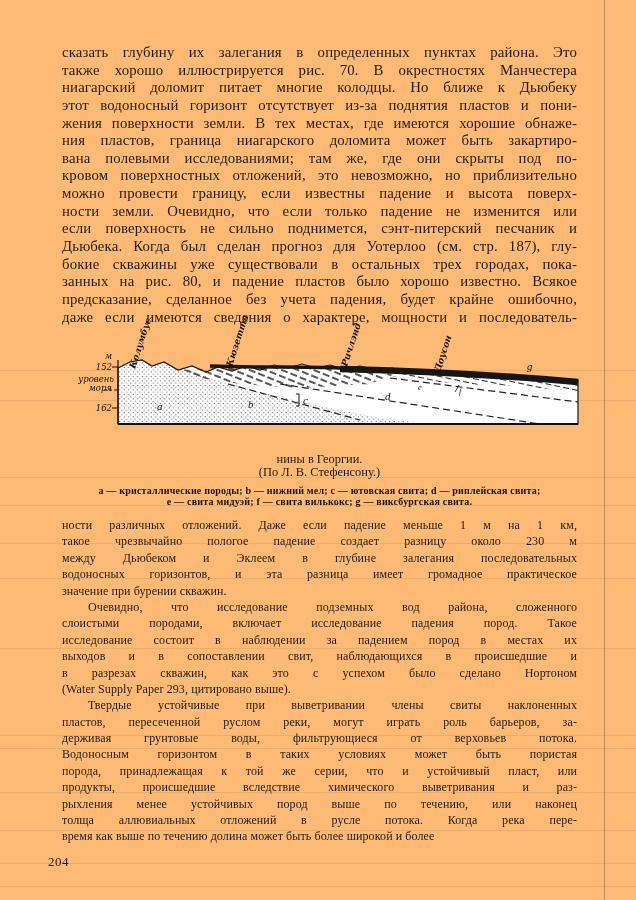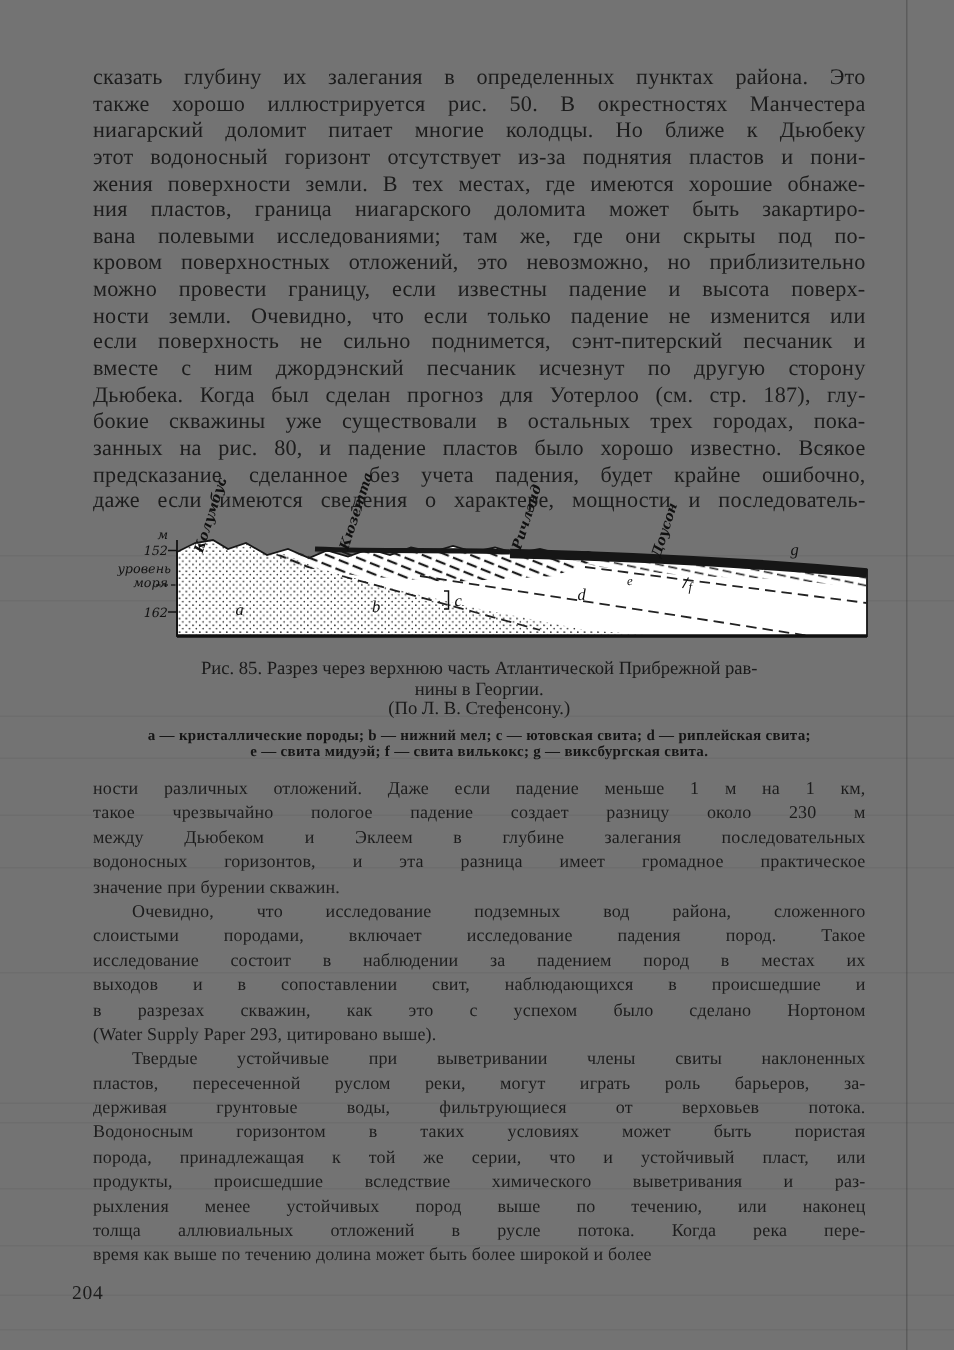--- a/index.html
+++ b/index.html
@@ -1,18 +1,18 @@
 <!DOCTYPE html>
 <html><head>
 <meta charset="utf-8">
 <style>
   html,body{margin:0;padding:0;background:#e8e8e6;}
   .page{
     position:relative;width:636px;height:900px;margin:0 auto;
-    background:#737373;overflow:hidden;
+    background:#fdba74;overflow:hidden;
     font-family:"Liberation Serif","DejaVu Serif",serif;color:#1c1c1c;
   }
   .col{position:absolute;left:62px;width:515px;}
   .tl{
     font-size:14.8px;height:17.65px;line-height:17.65px;
     text-align:justify;text-align-last:justify;letter-spacing:.15px;
   }
   .tl2{
     font-size:12px;height:16.4px;line-height:16.4px;
     text-align:justify;text-align-last:justify;letter-spacing:.1px;
@@ -46,31 +46,30 @@
   <div class="scanline" style="top:648px"></div>
   <div class="scanline" style="top:735px"></div>
   <div class="scanline" style="top:748px"></div>
   <div class="scanline" style="top:792px"></div>
   <div class="scanline" style="top:830px"></div>
   <div class="scanline" style="top:863px"></div>
   <div class="scanline" style="top:886px"></div>
 
   <div class="col" style="top:44px">
     <div class="tl">сказать глубину их залегания в определенных пунктах района. Это</div>
-    <div class="tl">также хорошо иллюстрируется рис. 50. В окрестностях Манчестера</div>
+    <div class="tl">также хорошо иллюстрируется рис. 70. В окрестностях Манчестера</div>
     <div class="tl">ниагарский доломит питает многие колодцы. Но ближе к Дьюбеку</div>
     <div class="tl">этот водоносный горизонт отсутствует из-за поднятия пластов и пони-</div>
     <div class="tl">жения поверхности земли. В тех местах, где имеются хорошие обнаже-</div>
     <div class="tl">ния пластов, граница ниагарского доломита может быть закартиро-</div>
     <div class="tl">вана полевыми исследованиями; там же, где они скрыты под по-</div>
     <div class="tl">кровом поверхностных отложений, это невозможно, но приблизительно</div>
     <div class="tl">можно провести границу, если известны падение и высота поверх-</div>
     <div class="tl">ности земли. Очевидно, что если только падение не изменится или</div>
     <div class="tl">если поверхность не сильно поднимется, сэнт-питерский песчаник и</div>
-    <div class="tl">вместе с ним джордэнский песчаник исчезнут по другую сторону</div>
     <div class="tl">Дьюбека. Когда был сделан прогноз для Уотерлоо (см. стр. 187), глу-</div>
     <div class="tl">бокие скважины уже существовали в остальных трех городах, пока-</div>
     <div class="tl">занных на рис. 80, и падение пластов было хорошо известно. Всякое</div>
     <div class="tl">предсказание, сделанное без учета падения, будет крайне ошибочно,</div>
     <div class="tl">даже если имеются сведения о характере, мощности и последователь-</div>
   </div>
 
   <div class="figwrap">
     <svg width="520" height="110" viewBox="0 0 520 110">
       <defs>
@@ -122,21 +121,20 @@
       <path d="M236,64 L239,64 L239,76 L236,76" fill="none" stroke="#111" stroke-width="1"></path>
       <text class="figletter" x="243" y="74">c</text>
       <text class="figletter" x="325" y="70">d</text>
       <text class="figsmall" x="358" y="60">e</text>
       <line x1="399" y1="55" x2="395" y2="62" stroke="#111" stroke-width="0.8"></line>
       <text class="figsmall" x="399" y="64">f</text>
       <text class="figletter" x="467" y="40">g</text>
     </svg>
   </div>
 
-  <div class="caption" style="top:439px">Рис. 85. Разрез через верхнюю часть Атлантической Прибрежной рав-</div>
   <div class="caption" style="top:453px">нины в Георгии.</div>
   <div class="caption" style="top:466px">(По Л. В. Стефенсону.)</div>
 
   <div class="legendline" style="top:485px">a — кристаллические породы; b — нижний мел; c — ютовская свита; d — риплейская свита;</div>
   <div class="legendline" style="top:496px">e — свита мидуэй; f — свита вилькокс; g — виксбургская свита.</div>
 
   <div class="col" style="top:517px">
     <div class="tl2">ности различных отложений. Даже если падение меньше 1 м на 1 км,</div>
     <div class="tl2">такое чрезвычайно пологое падение создает разницу около 230 м</div>
     <div class="tl2">между Дьюбеком и Эклеем в глубине залегания последовательных</div>

